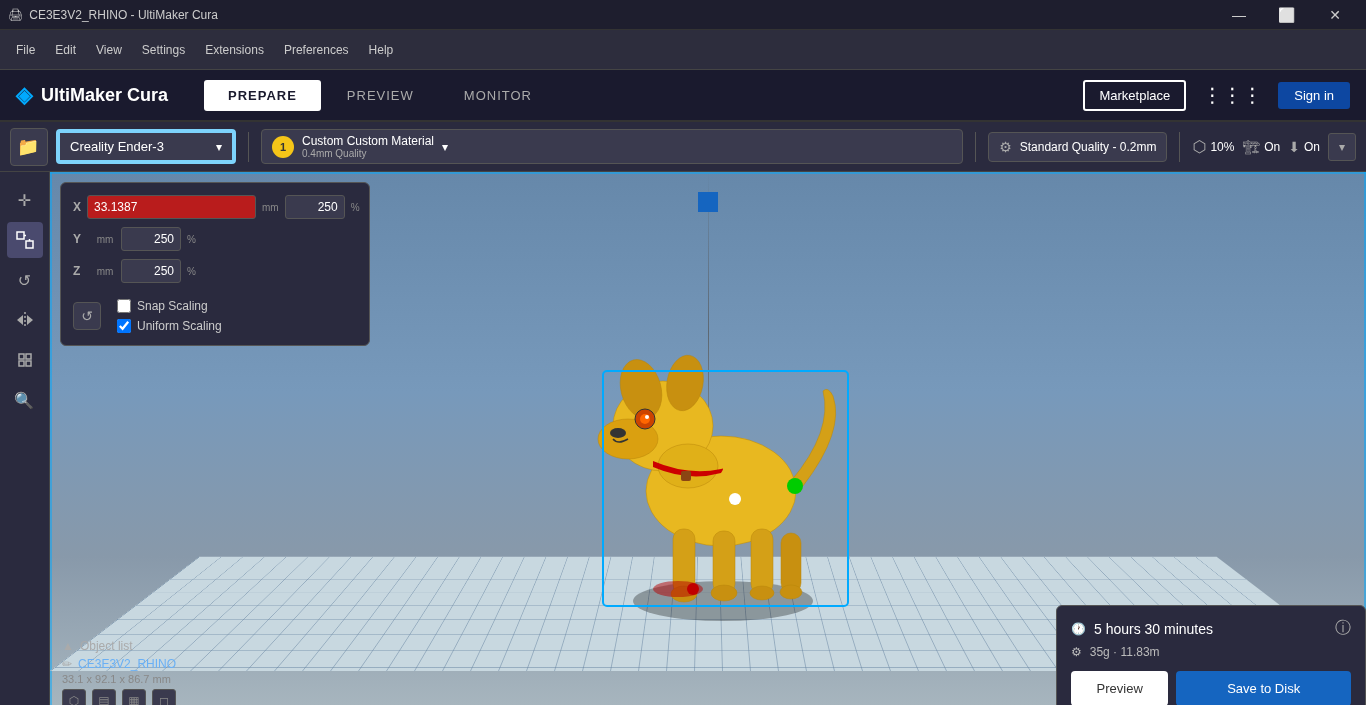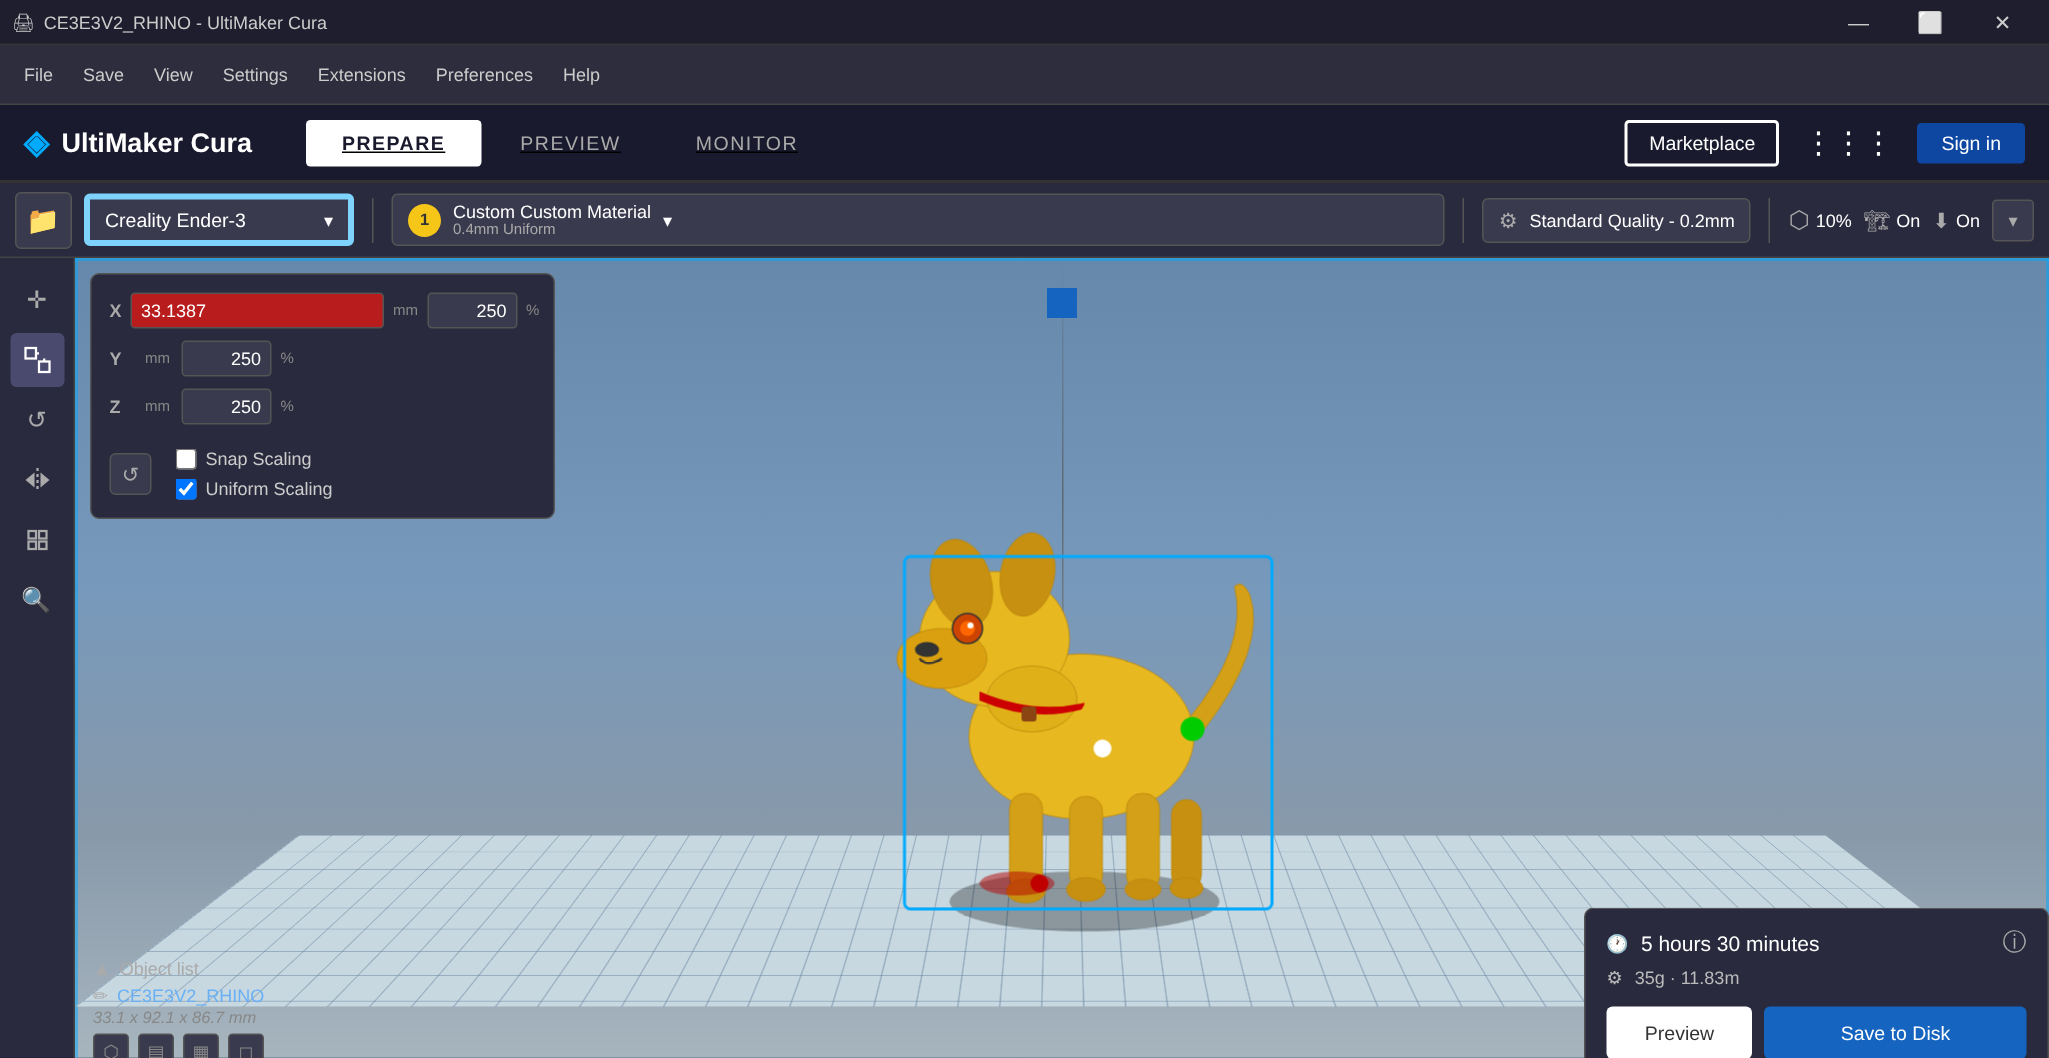--- a/index.html
+++ b/index.html
@@ -45,21 +45,21 @@
       background: #1a1a2e;
       height: 52px;
       display: flex;
       align-items: center;
       padding: 0 16px;
       gap: 16px;
       border-bottom: 2px solid #333;
     }
     .logo { display: flex; align-items: center; gap: 8px; color: white; font-size: 18px; font-weight: bold; }
     .logo .logo-icon { color: #00aaff; font-size: 22px; }
-    .nav-tabs { display: flex; gap: 2px; margin-left: 20px; text-decoration: underline; }
+    .nav-tabs { display: flex; gap: 2px; margin-left: 20px; }
     .nav-tab {
       padding: 8px 24px; color: #aaa; cursor: pointer; font-size: 13px;
       border-radius: 3px; letter-spacing: 1px;
     }
     .nav-tab.active { background: white; color: #1a1a2e; font-weight: bold; }
     .nav-right { margin-left: auto; display: flex; align-items: center; gap: 12px; }
     .marketplace-btn {
       border: 2px solid white; color: white; padding: 6px 14px;
       background: transparent; cursor: pointer; font-size: 13px; border-radius: 3px; margin-left: 32px;
     }
@@ -229,21 +229,21 @@
       bottom: 0;
       left: 0;
       padding: 8px 12px;
       color: #ccc;
     }
     .obj-list-header {
       display: flex; align-items: center; gap: 6px;
       font-size: 12px; color: #aaa; margin-bottom: 4px; cursor: pointer;
     }
     .obj-name { font-size: 12px; color: #6ab0f5; }
-    .obj-dims { font-size: 11px; color: #888; font-style: italic; }
+    .obj-dims { font-size: 11px; color: #888; }
     .obj-icons { display: flex; gap: 6px; margin-top: 4px; }
     .obj-icon-btn {
       width: 24px; height: 24px; background: #3a3a4e; border: 1px solid #555;
       border-radius: 3px; display: flex; align-items: center; justify-content: center;
       cursor: pointer; color: #888; font-size: 12px;
     }
 
     .viewport-bg {
       position: absolute;
       top: 0; left: 0; right: 0; bottom: 0;
@@ -293,21 +293,21 @@
   </div>
   <div class="win-controls">
     <button class="win-btn">—</button>
     <button class="win-btn">⬜</button>
     <button class="win-btn close">✕</button>
   </div>
 </div>
 
 <div id="menubar">
   <span class="menu-item">File</span>
-  <span class="menu-item">Save</span>
+  <span class="menu-item">Edit</span>
   <span class="menu-item">View</span>
   <span class="menu-item">Settings</span>
   <span class="menu-item">Extensions</span>
   <span class="menu-item">Preferences</span>
   <span class="menu-item">Help</span>
 </div>
 
 <div id="topnav">
   <div class="logo">
     <span class="logo-icon">◈</span>
@@ -332,21 +332,21 @@
     <span style="flex:1;font-size:13px;">Creality Ender-3</span>
     <span>▾</span>
   </div>
 
   <div class="toolbar-divider"></div>
 
   <div class="material-select">
     <span style="background:#f5c518;color:#333;border-radius:50%;width:22px;height:22px;display:flex;align-items:center;justify-content:center;font-size:11px;font-weight:bold;flex-shrink:0;">1</span>
     <div class="material-inner">
       <span class="material-name">Custom Custom Material</span>
-      <span class="material-sub">0.4mm Uniform</span>
+      <span class="material-sub">0.4mm Quality</span>
     </div>
     <span>▾</span>
   </div>
 
   <div class="toolbar-divider"></div>
 
   <div style="display:flex;align-items:center;gap:8px;background:#3a3a4e;border:1px solid #555;border-radius:4px;padding:6px 10px;cursor:pointer;">
     <span style="color:#aaa;font-size:14px;">⚙</span>
     <span style="color:white;font-size:12px;">Standard Quality - 0.2mm</span>
   </div>

